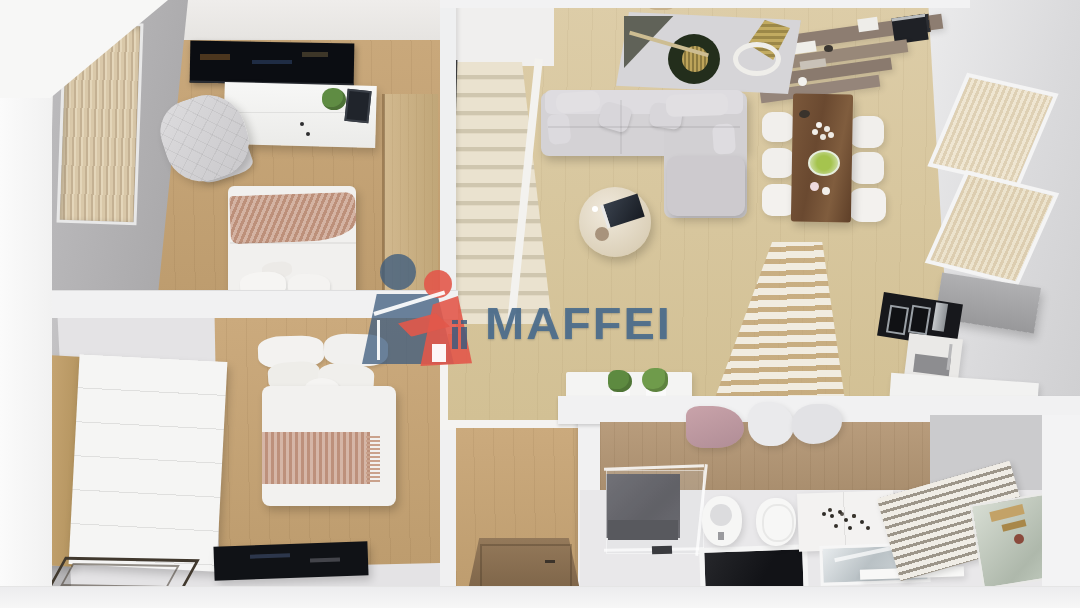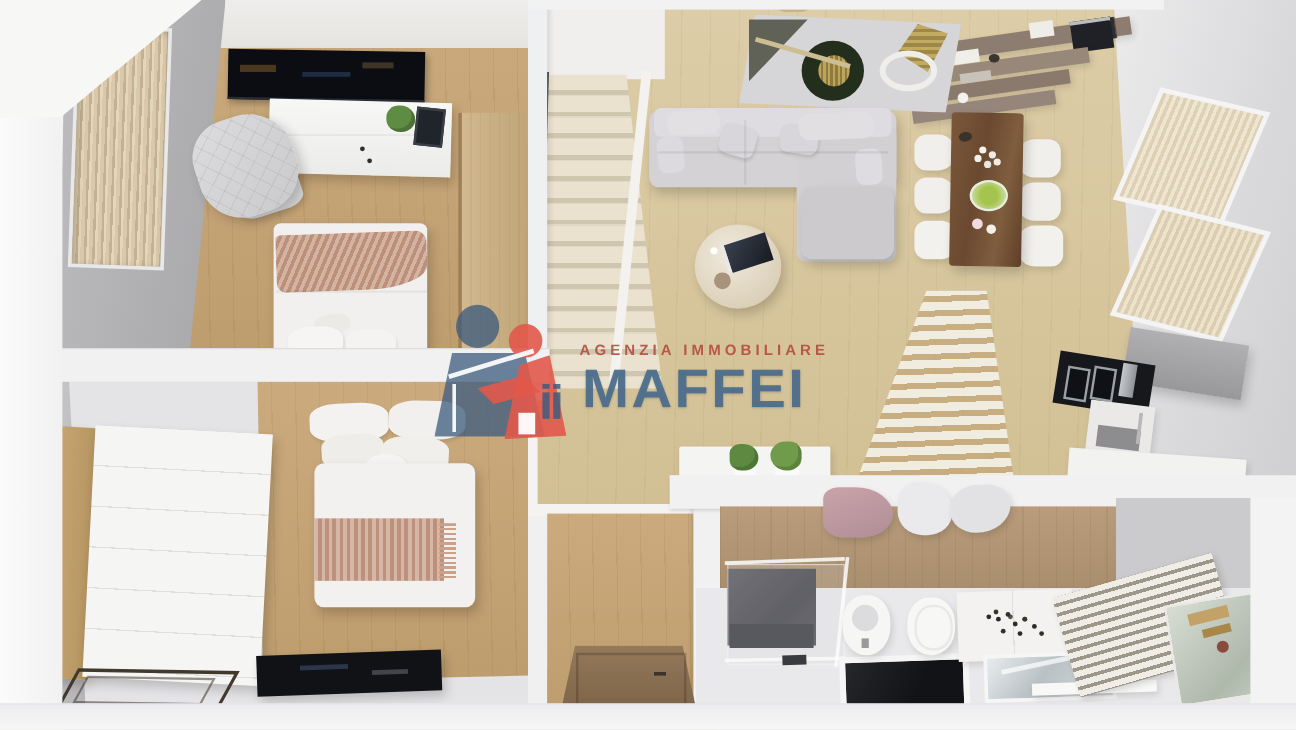--- a/index.html
+++ b/index.html
@@ -198,17 +198,16 @@
     <div class="abs" style="left: 424px; top: 270px; width: 28px; height: 28px; border-radius: 50%; opacity: 0.9; background: rgb(226, 88, 74);"></div>
     <div class="abs" style="left: 416px; top: 296px; width: 56px; height: 70px; clip-path: polygon(30% 12%, 75% 0px, 100% 96%, 8% 100%); opacity: 0.9; background: rgb(226, 88, 74);"></div>
     <div class="abs" style="left: 398px; top: 312px; width: 52px; height: 26px; clip-path: polygon(70% 0px, 100% 45%, 28% 100%, 0px 55%); opacity: 0.9; transform: rotate(6deg); background: rgb(226, 88, 74);"></div>
     <div class="abs" style="left: 374px; top: 312px; width: 74px; height: 4px; transform: rotate(-17deg); transform-origin: left center; opacity: 0.92; background: rgb(255, 255, 255);"></div>
     <div class="abs" style="left: 377px; top: 320px; width: 3px; height: 40px; opacity: 0.92; background: rgb(255, 255, 255);"></div>
     <div class="abs" style="left: 432px; top: 344px; width: 14px; height: 18px; opacity: 0.95; background: rgb(255, 255, 255);"></div>
     <div class="abs" style="left: 452px; top: 320px; width: 6px; height: 4px; opacity: 0.85; background: rgb(62, 92, 126);"></div>
     <div class="abs" style="left: 452px; top: 327px; width: 6px; height: 22px; opacity: 0.85; background: rgb(62, 92, 126);"></div>
     <div class="abs" style="left: 461px; top: 320px; width: 6px; height: 4px; opacity: 0.85; background: rgb(62, 92, 126);"></div>
     <div class="abs" style="left: 461px; top: 327px; width: 6px; height: 22px; opacity: 0.85; background: rgb(62, 92, 126);"></div>
-    <div class="abs watermark-text" style="left: 483px; top: 285px; font-size: 12.5px; letter-spacing: 3.4px; color: rgba(178, 72, 60, 0.88);">AGENZIA IMMOBILIARE</div>
     <div class="abs watermark-text" style="left: 485px; top: 297px; font-size: 47px; letter-spacing: 2px; transform: scaleY(0.96); transform-origin: left top; text-shadow: rgba(20, 40, 60, 0.25) 0px 1px 2px; color: rgba(75, 109, 140, 0.92);">MAFFEI</div>
   </div>
 
 </div>
 
 </body></html>

